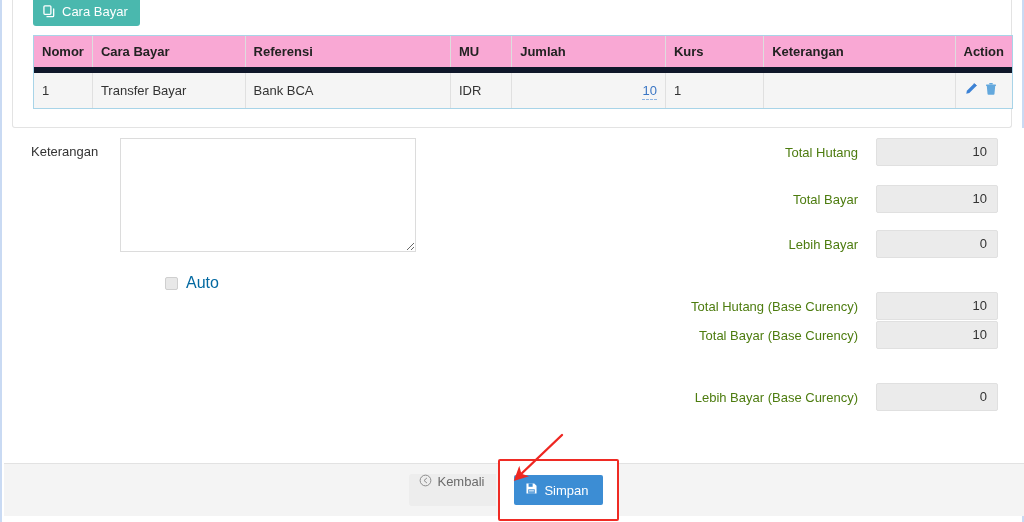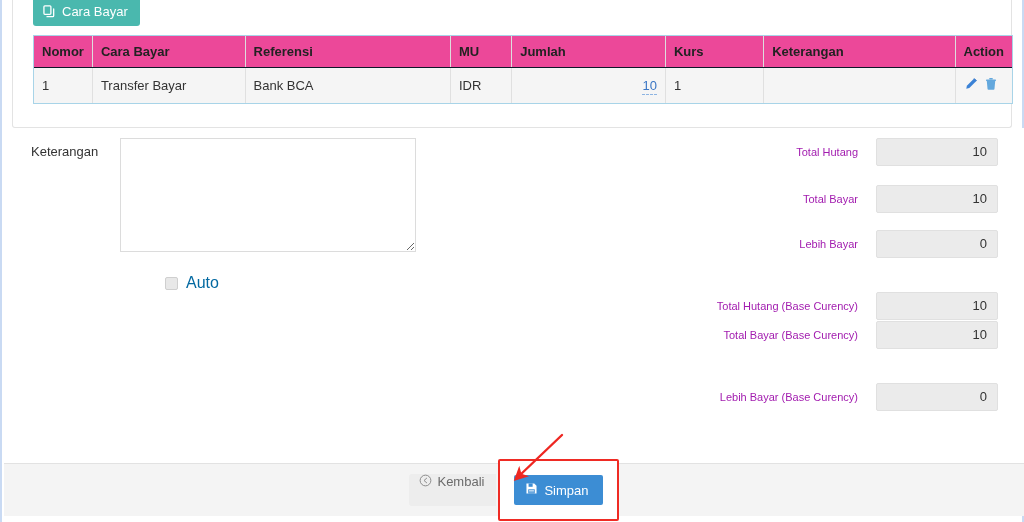--- a/index.html
+++ b/index.html
@@ -76,22 +76,22 @@
   table.cb {
     width: 100%;
     border-collapse: collapse;
     font-size: 13px;
     color: #333;
   }
   table.cb th {
     text-align: left;
     font-weight: bold;
     padding: 8px 8px;
-    background: #ec4899;
-    border-bottom: 1px solid #0f172a;
+    background: #f9a8d4;
+    border-bottom: 6px solid #0f172a;
     border-right: 1px solid #dddddd;
     color: #222;
     white-space: nowrap;
   }
   table.cb th:last-child { border-right: none; }
   table.cb td {
     padding: 9px 8px;
     background: #f5f5f5;
     border-right: 1px solid #e0e0e0;
     color: #333;
@@ -182,22 +182,22 @@
   
   .tot-row {
     position: absolute;
     display: flex;
     align-items: center;
     justify-content: flex-end;
     gap: 18px;
     right: 24px;
   }
   .tot-label {
-    font-size: 11px;
-    color: #a21caf;
+    font-size: 13px;
+    color: #4d7c0f;
     text-align: right;
     white-space: nowrap;
   }
   .tot-field {
     width: 122px;
     height: 28px;
     background: #ebebeb;
     border: 1px solid #e0e0e0;
     border-radius: 2px;
     font-size: 13px;

